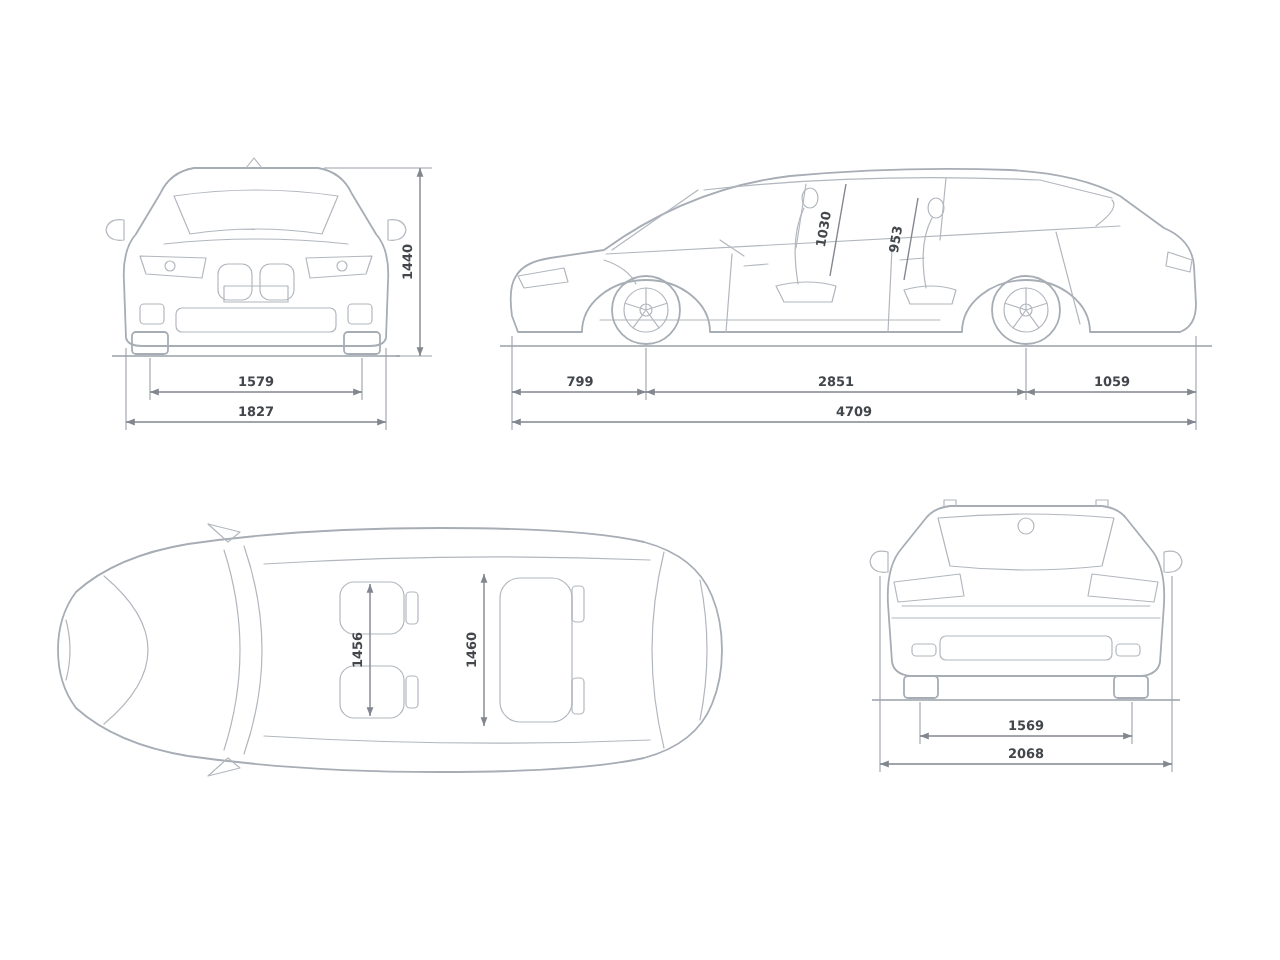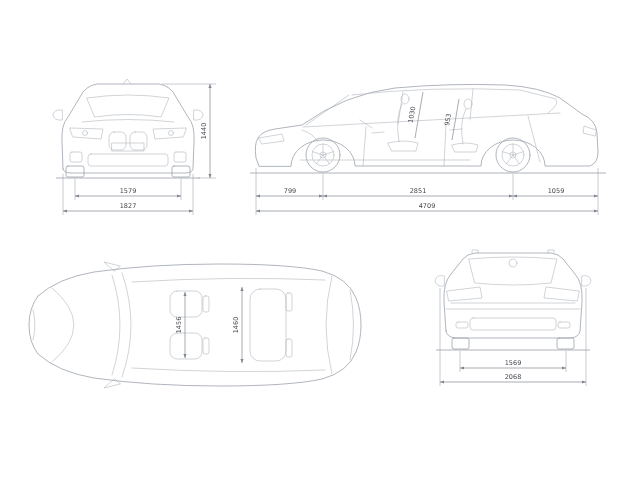--- a/index.html
+++ b/index.html
@@ -1,17 +1,17 @@
 <!DOCTYPE html>
 <html><head>
 <meta charset="utf-8">
 <style>
   html,body{margin:0;padding:0;background:#fff;}
   .stage{position:relative;width:640px;height:480px;background:#ffffff;overflow:hidden;
-         font-family:"DejaVu Sans","Liberation Sans",sans-serif;}
+         font-family:"DejaVu Sans","Liberation Sans",sans-serif;font-weight:bold;}
   svg{display:block}
   .car{stroke:#a7adb5;stroke-width:0.9;fill:none;stroke-linejoin:round;stroke-linecap:round}
   .car-thin{stroke:#b2b7be;stroke-width:0.6;fill:none;stroke-linejoin:round;stroke-linecap:round}
   .ext{stroke:#9aa0a8;stroke-width:0.55;fill:none}
   .dim{stroke:#82878f;stroke-width:0.7;fill:none}
   .ground{stroke:#9aa0a8;stroke-width:0.8;fill:none}
   .dimtxt{font-size:6.5px;fill:#43474c;text-anchor:middle}
 </style>
 </head>
 <body>

